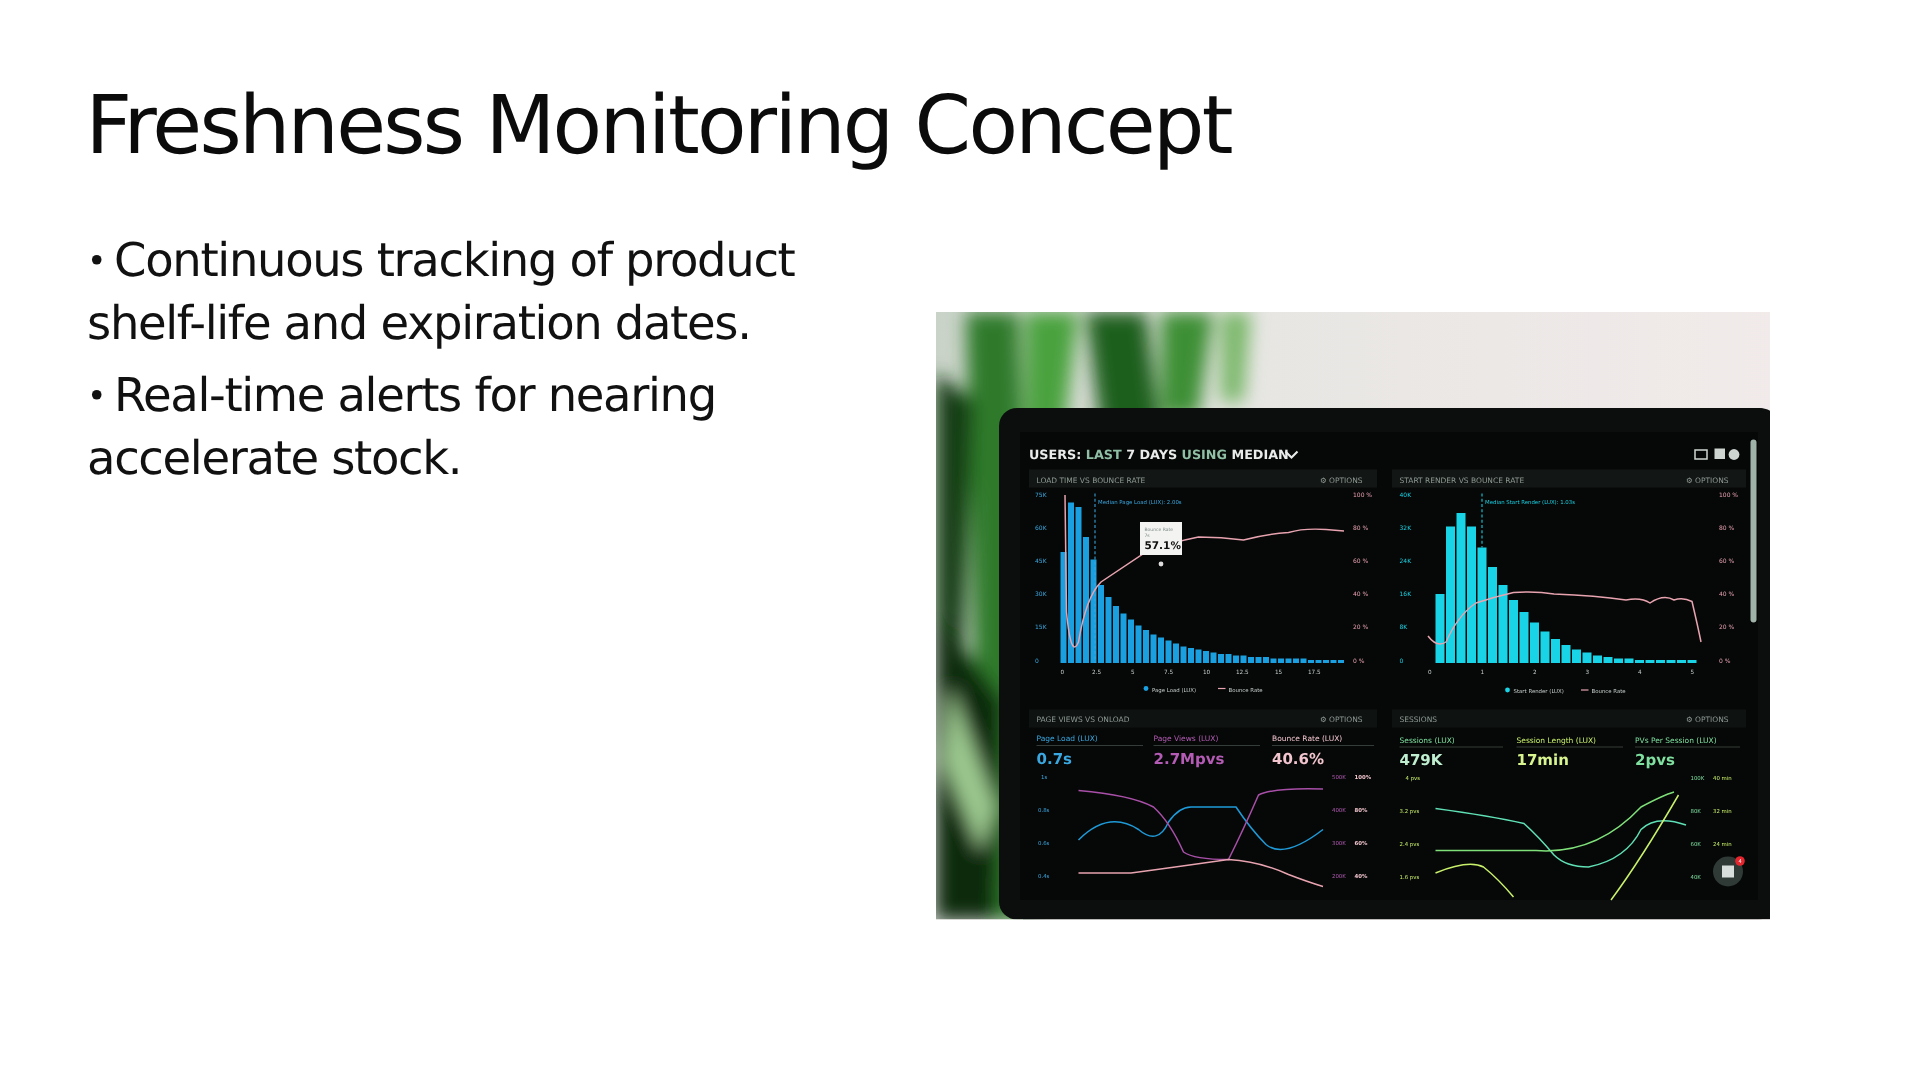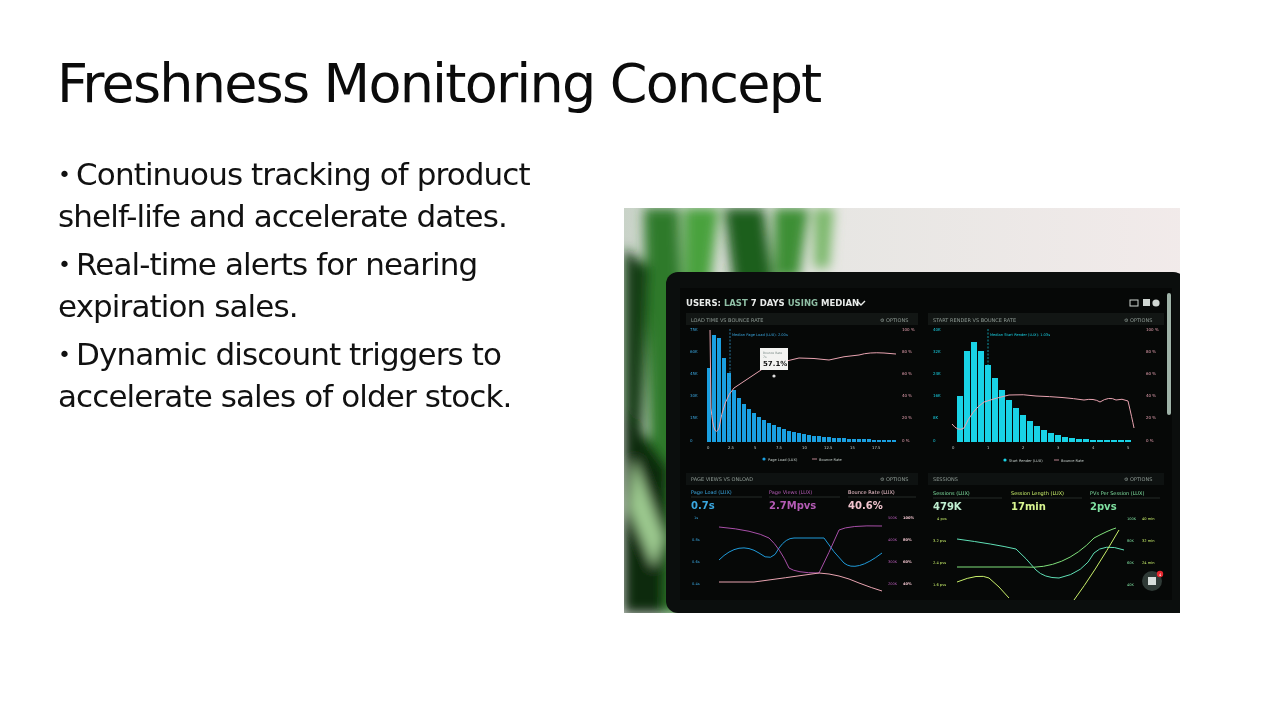--- a/index.html
+++ b/index.html
@@ -27,23 +27,22 @@
   }
   .photo svg { display: block; }
   .t { font-family: "DejaVu Sans", sans-serif; }
 </style>
 </head>
 <body>
 
 <div class="slide-title">Freshness Monitoring Concept</div>
 
 <ul class="bullets">
-  <li><span class="dot">•</span><span>Continuous tracking of product shelf-life and accelerate dates.</span></li>
-  <li><span class="dot">•</span><span>Real-time alerts for nearing expiration sales.</span></li>
-  <li><span class="dot">•</span><span>Dynamic discount triggers to accelerate sales of older stock.</span></li>
+  <li><span class="dot">•</span><span>Continuous tracking of product shelf-life and expiration dates.</span></li>
+  <li><span class="dot">•</span><span>Real-time alerts for nearing accelerate stock.</span></li>
 </ul>
 
 <div class="photo">
   <svg width="608" height="405" viewBox="0 0 608 405" xmlns="http://www.w3.org/2000/svg">
     <defs>
       <linearGradient id="bg" x1="0" y1="0" x2="1" y2="0">
         <stop offset="0" stop-color="#c9d3c8"></stop>
         <stop offset="0.35" stop-color="#e7e6e3"></stop>
         <stop offset="1" stop-color="#f3ebeb"></stop>
       </linearGradient>

